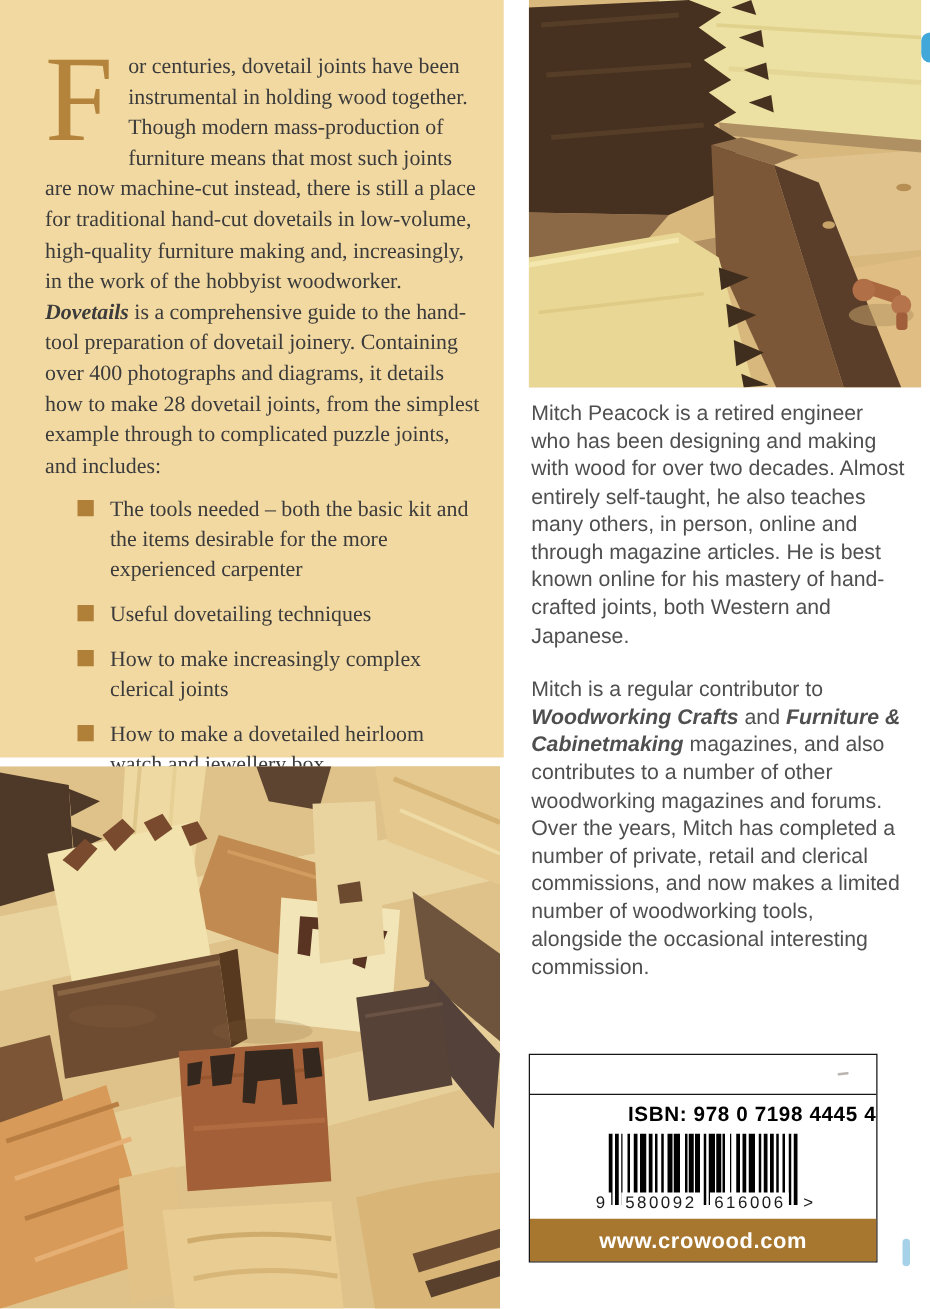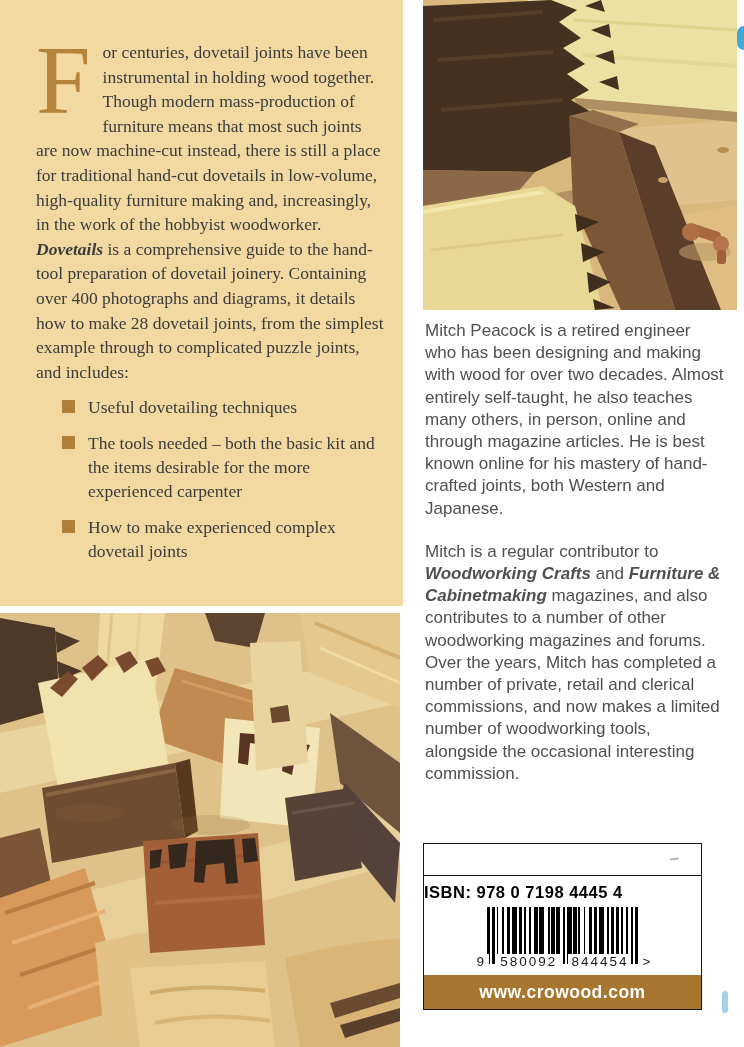--- a/index.html
+++ b/index.html
@@ -39,21 +39,21 @@
   .bio p{margin:0 0 21px 0;}
   
   .barcode-box{
     position:absolute;left:423px;top:843px;width:279px;height:167px;
     background:#ffffff;border:1.5px solid #151515;box-sizing:border-box;
     font-family:"Liberation Sans",sans-serif;
   }
   .bc-strip{height:31px;border-bottom:1.5px solid #151515;position:relative;}
   .bc-mark{position:absolute;right:22px;top:14px;width:9px;height:2px;background:#b9b4ae;border-radius:2px;transform:rotate(-8deg);}
   .bc-isbn{
-    text-align:left;font-weight:bold;font-size:16.5px;color:#000;
+    text-align:right;font-weight:bold;font-size:16.5px;color:#000;
     margin-top:7px;letter-spacing:.5px;
   }
   .bars-wrap{position:relative;width:152px;height:57px;margin:5px auto 0 auto;}
   .bars{display:flex;width:100%;height:100%;}
   .bars span{height:100%;}
   .bc-digits{
     position:absolute;left:-13px;right:-17px;bottom:-5px;
     display:flex;justify-content:space-between;align-items:flex-end;
     font-size:13.5px;color:#1a1a1a;letter-spacing:2px;
   }
@@ -78,29 +78,33 @@
 
 <div class="page">
 
   <div class="left-panel">
     <div class="intro">
       <span class="dropcap">F</span><span>or centuries, dovetail joints have been instrumental in holding wood together. Though modern mass-production of furniture means that most such joints are now machine-cut instead, there is still a place for traditional hand-cut dovetails in low-volume, high-quality furniture making and, increasingly, in the work of the hobbyist woodworker. </span><span class="em">Dovetails</span><span> is a comprehensive guide to the hand-tool preparation of dovetail joinery. Containing over 400 photographs and diagrams, it details how to make 28 dovetail joints, from the simplest example through to complicated puzzle joints, and includes:</span>
     </div>
     <ul class="bullets">
       <li>
         <span class="sq"></span>
+        <span>The tools needed – both the basic kit and the items desirable for the more experienced carpenter</span>
+      </li>
+      <li>
+        <span class="sq"></span>
         <span>Useful dovetailing techniques</span>
       </li>
       <li>
         <span class="sq"></span>
-        <span>The tools needed – both the basic kit and the items desirable for the more experienced carpenter</span>
+        <span>How to make increasingly complex clerical joints</span>
       </li>
       <li>
         <span class="sq"></span>
-        <span>How to make experienced complex dovetail joints</span>
+        <span>How to make a dovetailed heirloom watch and jewellery box</span>
       </li>
     </ul>
   </div>
 
   <div class="photo-top">
     <svg viewBox="0 0 314 310" preserveAspectRatio="none">
       <rect x="0" y="0" width="314" height="310" fill="#d9b87e"></rect>
       <polygon points="180,130 314,120 314,200 200,210" fill="#e3c893" opacity="0.7"></polygon>
       <polygon points="230,220 314,205 314,310 250,310" fill="#e0be83"></polygon>
 
@@ -209,21 +213,21 @@
           <span style="flex: 0 0 2.24719%; background: transparent;"></span>
           <span style="flex: 0 0 1.1236%; background: rgb(0, 0, 0);"></span>
           <span style="flex: 0 0 2.24719%; background: transparent;"></span>
           <span style="flex: 0 0 1.1236%; background: rgb(0, 0, 0);"></span>
           <span style="flex: 0 0 1.1236%; background: transparent;"></span>
           <span style="flex: 0 0 2.24719%; background: rgb(0, 0, 0);"></span>
         </div>
       <div class="bc-digits">
         <span>9</span>
         <span>580092</span>
-        <span>844454</span>
+        <span>616006</span>
         <span>&gt;</span>
       </div>
     </div>
     <div class="bc-footer">www.crowood.com</div>
   </div>
 
   <div class="photo-bottom">
     <svg viewBox="0 0 400 434" preserveAspectRatio="none">
       <rect x="0" y="0" width="400" height="434" fill="#dfc28a"></rect>
       <polygon points="0,120 400,40 400,90 0,180" fill="#f3e3b2" opacity="0.5"></polygon>

